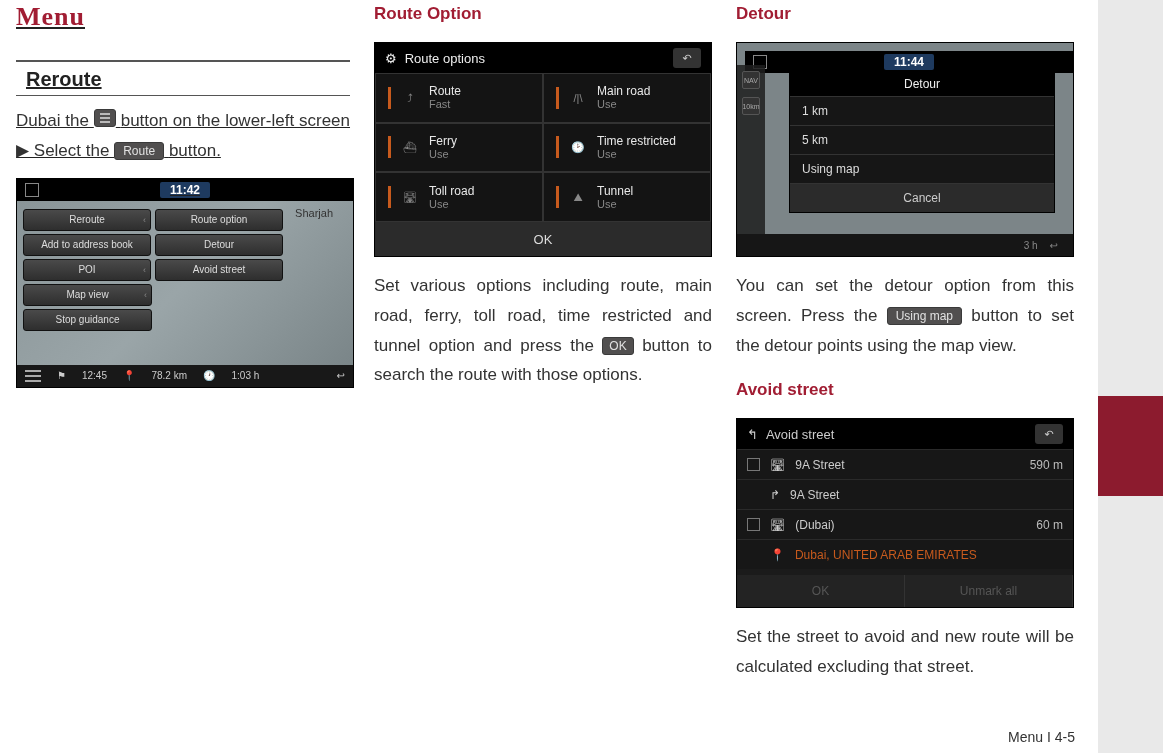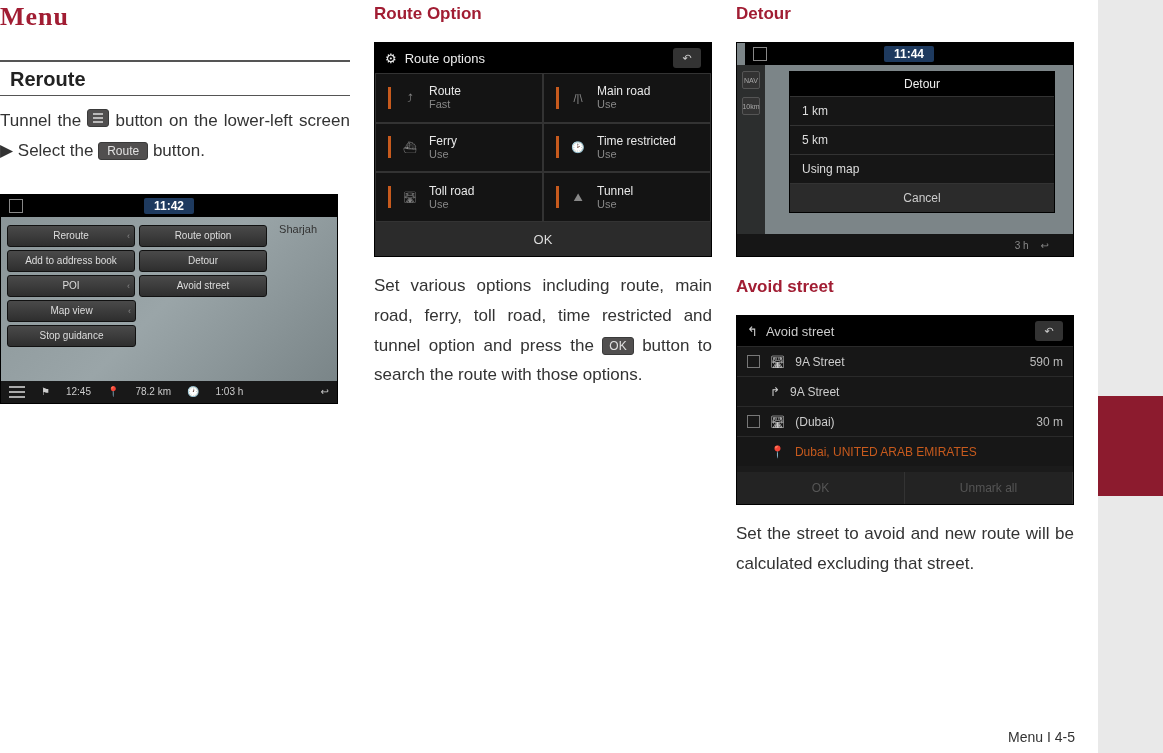--- a/index.html
+++ b/index.html
@@ -1,19 +1,19 @@
 <!DOCTYPE html>
 <html><head>
 <meta charset="utf-8">
 <style>
   * { box-sizing: border-box; margin: 0; padding: 0; }
   body { font-family: Arial, Helvetica, sans-serif; background: #fff; width: 1163px; height: 753px; position: relative; color: #222; }
   .page { display: flex; width: 1098px; height: 753px; padding: 0 8px 0 0; }
   .col { width: 362px; padding: 0 12px; }
-  .col:first-child { padding-left: 0; }
+  .col:first-child { padding-left: 16px; text-decoration: underline; }
   .side-tab { position: absolute; right: 0; top: 0; width: 65px; height: 753px; background: #e9e9e9; }
   .side-tab .stripe { position: absolute; right: 0; top: 396px; width: 65px; height: 100px; background: #8c1b2e; color: #d9bfc6; display:flex; align-items:flex-end; justify-content:flex-end; padding:6px; font-size:12px; }
   h1.menu-title { font-family: Georgia, 'Times New Roman', serif; color: #a11d33; font-weight: 600; font-size: 26px; letter-spacing: 1px; margin-top: 2px; }
   h2.sub-red { color: #a11d33; font-size: 17px; font-weight: 700; margin-top: 4px; margin-bottom: 18px; }
   .reroute-box { border-top: 2px solid #555; border-bottom: 1px solid #555; padding: 6px 2px 4px 10px; font-size: 20px; font-weight: 700; margin-top: 28px; margin-bottom: 10px; }
   p.body { font-size: 17px; line-height: 1.75; color: #333; font-weight: 400; text-align: justify; }
   .inline-btn { display: inline-flex; align-items: center; justify-content: center; background: #514f4f; color: #e0e0e0; font-size: 12px; height: 18px; padding: 0 8px; border-radius: 3px; border: 1px solid #3a3a3a; vertical-align: 1px; }
   .inline-btn.icon { width: 22px; padding:0; }
   .inline-btn.icon svg { width:14px; height:14px; }
   .screenshot { width: 338px; background: #1b1b1b; border: 1px solid #000; margin-bottom: 14px; }
@@ -50,21 +50,21 @@
 
   
   .ss3 { height: 215px; position:relative; color:#ccc; font-size:11px; }
   .ss3-bg { position:absolute; inset:0; background:#7c8588; }
   .ss3-left { position:absolute; left:0; top:22px; bottom:22px; width:28px; background:rgba(30,30,30,.85); display:flex; flex-direction:column; align-items:center; padding-top:6px; gap:8px;}
   .ss3-left div{ width:18px; height:18px; background:#333; border:1px solid #555; border-radius:2px; font-size:7px; color:#aaa; display:flex; align-items:center; justify-content:center;}
   .ss3-panel { position:absolute; left:52px; right:18px; top:28px; background:#111; border:1px solid #000; }
   .ss3-panel-h { background:#000; text-align:center; padding:5px 0; font-size:12px; color:#eee;}
   .ss3-item { border-top:1px solid #333; padding:7px 12px; font-size:12px; color:#ddd; background:#161616;}
   .ss3-cancel { border-top:1px solid #333; padding:7px 0; text-align:center; background:#2b2b2b; font-size:12px;}
-  .ss3-bot { position:absolute; bottom:0; left:0; right:0; height:22px; background:#161616; display:flex; align-items:center; justify-content:flex-end; gap:12px; padding:0 24px; font-size:10px; color:#888;}
+  .ss3-bot { position:absolute; bottom:0; left:0; right:0; height:22px; background:#161616; display:flex; align-items:center; justify-content:flex-end; gap:12px; padding:0 15px; font-size:10px; color:#888;}
 
   
   .ss4 { height: 190px; position:relative; color:#ccc; font-size:11px; }
   .ss4-h { height:30px; background:#000; display:flex; align-items:center; justify-content:space-between; padding:0 10px;}
   .ss4-h .t { display:flex; align-items:center; gap:8px; font-size:13px;}
   .ss4-row { height:30px; border-top:1px solid #2a2a2a; background:#171717; display:flex; align-items:center; padding:0 10px; gap:10px; font-size:12px;}
   .ss4-row .cb { width:13px; height:13px; border:1px solid #777; }
   .ss4-row .dist { margin-left:auto; color:#bbb;}
   .ss4-row.final { color:#c75a1d; }
   .ss4-row .pin { color:#c75a1d; }
@@ -77,32 +77,32 @@
 <body>
 
 <div class="page">
 
   <div class="col">
     <h1 class="menu-title">Menu</h1>
 
     <div class="reroute-box">Reroute</div>
 
     <p class="body">
-      <span>Tunnel the </span>
+      <span>Dubai the </span>
       <span class="inline-btn icon">
         <svg viewBox="0 0 14 14">
             <path d="M2 3h10M2 7h10M2 11h10" stroke="#ddd" stroke-width="1.6"></path>
           </svg>
       </span>
       <span> button on the lower-left screen ▶ Select the </span>
       <span class="inline-btn">Route</span>
       <span> button.</span>
     </p>
 
-    <div class="screenshot ss1" style="margin-top:28px;">
+    <div class="screenshot ss1" style="margin-top:12px;">
       <div class="ss-top">
         <div class="home-ico"></div>
         <div class="clock">11:42</div>
         <div style="width:14px"></div>
       </div>
       <div class="ss1-map">
         <div class="ss1-map-label">Sharjah</div>
         <div class="ss1-menus">
           <div class="ss1-row">
             <div class="ss1-btn">
@@ -218,21 +218,21 @@
       <span class="inline-btn" style="padding:0 6px;">OK</span>
       <span> button to search the route with those options.</span>
     </p>
   </div>
 
   <div class="col">
     <h2 class="sub-red">Detour</h2>
 
     <div class="screenshot ss3">
       <div class="ss3-bg"></div>
-      <div class="ss-top" style="position:absolute;top:0;left:0;right:0;margin-left:8px;">
+      <div class="ss-top" style="position:absolute;top:8px;left:0;right:0;margin-left:8px;">
         <div class="home-ico"></div>
         <div class="clock">11:44</div>
         <div style="width:14px"></div>
       </div>
       <div class="ss3-left">
         <div>NAV</div>
         <div>10km</div>
       </div>
       <div class="ss3-panel">
         <div class="ss3-panel-h">Detour</div>
@@ -241,20 +241,25 @@
         <div class="ss3-item">Using map</div>
         <div class="ss3-cancel">Cancel</div>
       </div>
       <div class="ss3-bot">
         <div class="menu-ico" style="margin-right:auto;"></div>
         <span>3 h</span>
         <span>↩</span>
       </div>
     </div>
 
+    <p class="body">
+      <span>You can set the detour option from this screen. Press the </span>
+      <span class="inline-btn">Using map</span>
+      <span> button to set the detour points using the map view.</span>
+    </p>
 
     <h2 class="sub-red" style="margin-top:20px;">Avoid street</h2>
 
     <div class="screenshot ss4">
       <div class="ss4-h">
         <div class="t">
             <span>↰</span>
             <span>Avoid street</span>
           </div>
         <div class="back" style="width:28px;height:20px;background:#333;border-radius:3px;display:flex;align-items:center;justify-content:center;">↶</div>
@@ -267,21 +272,21 @@
       </div>
       <div class="ss4-row">
         <span style="width:13px"></span>
         <span>↱</span>
         <span>9A Street</span>
       </div>
       <div class="ss4-row">
         <div class="cb"></div>
         <span>🛣</span>
         <span>(Dubai)</span>
-        <span class="dist">30 m</span>
+        <span class="dist">60 m</span>
       </div>
       <div class="ss4-row final">
         <span style="width:13px"></span>
         <span class="pin">📍</span>
         <span>Dubai, UNITED ARAB EMIRATES</span>
       </div>
       <div class="ss4-f">
         <div>OK</div>
         <div>Unmark all</div>
       </div>

